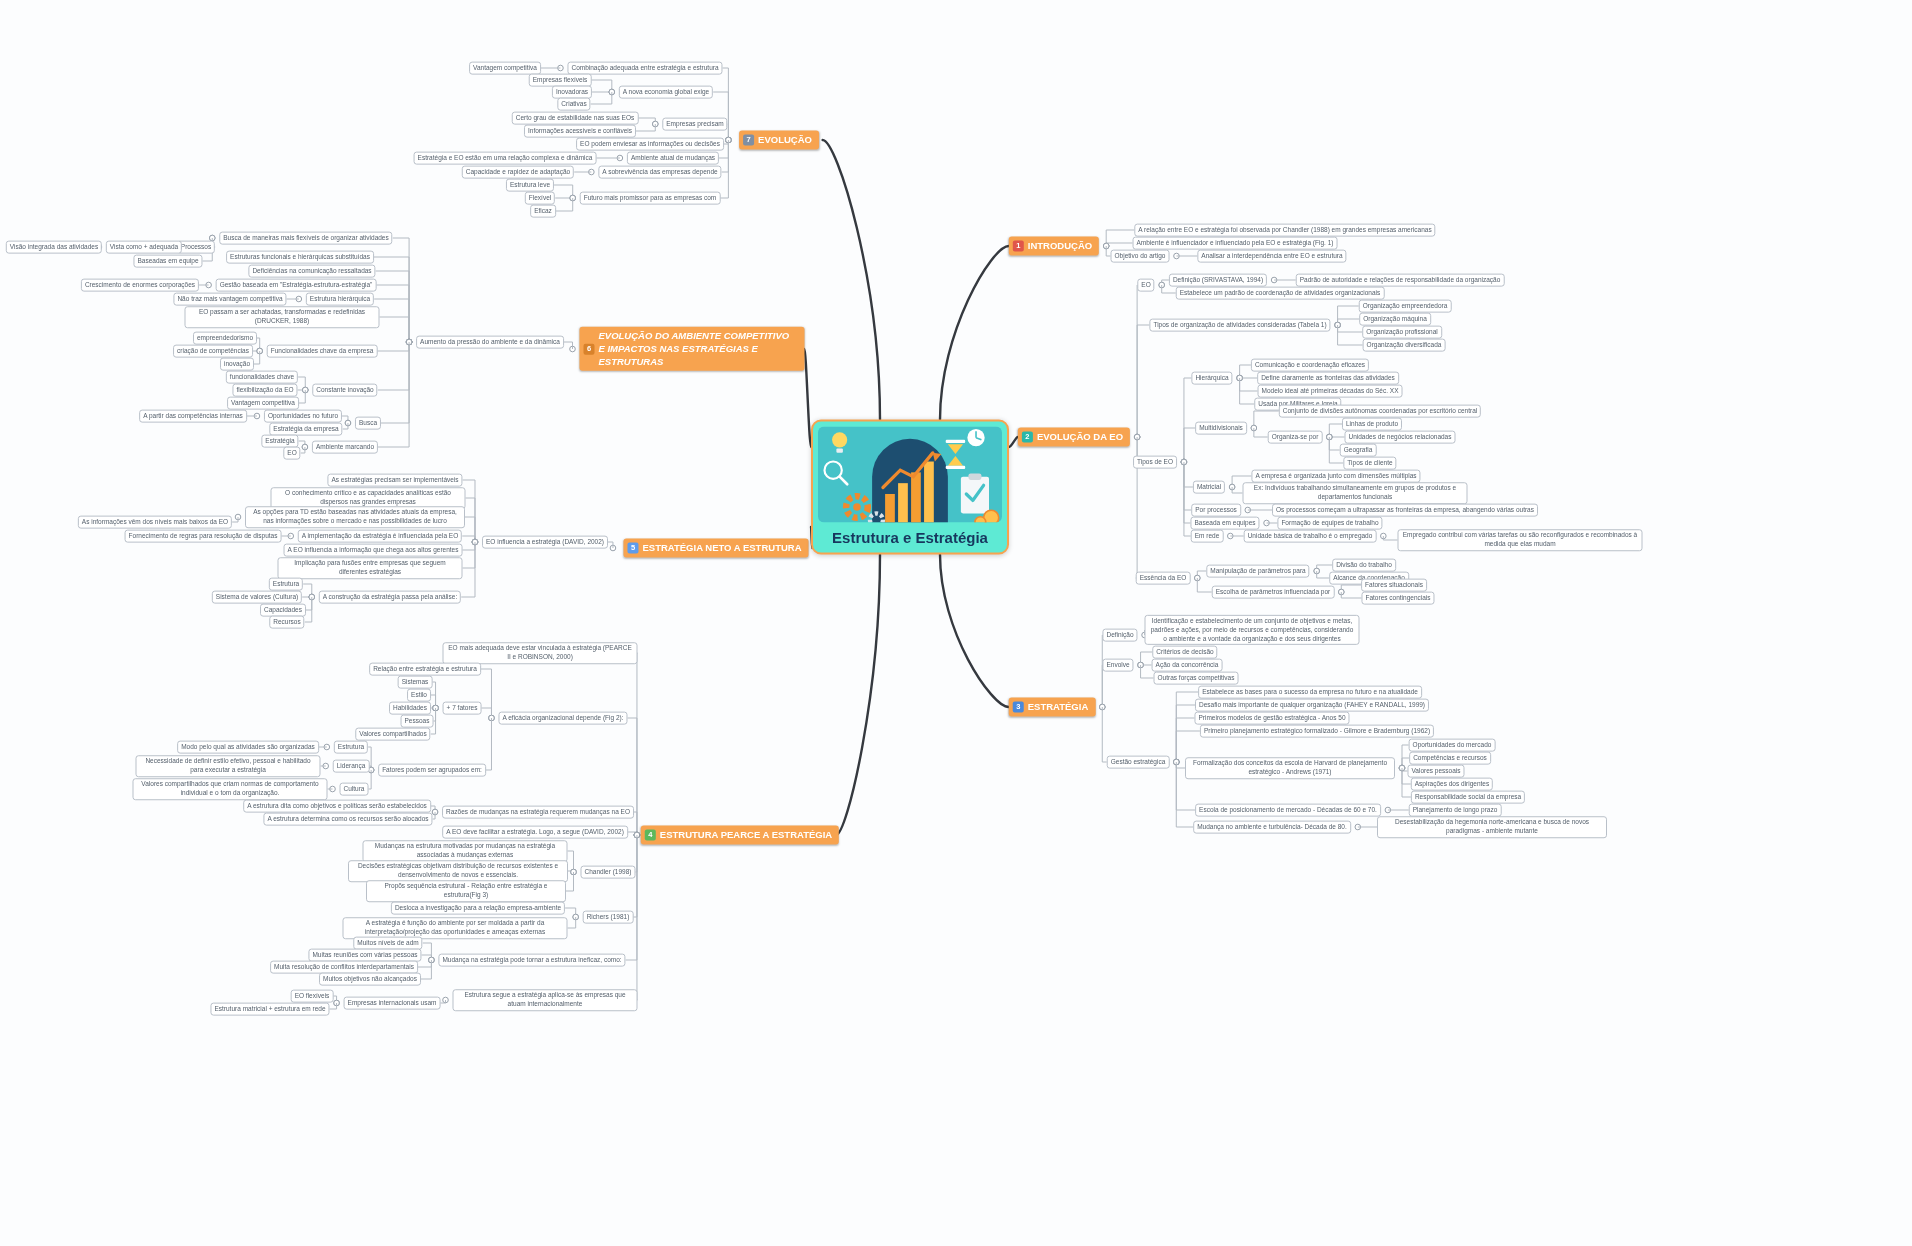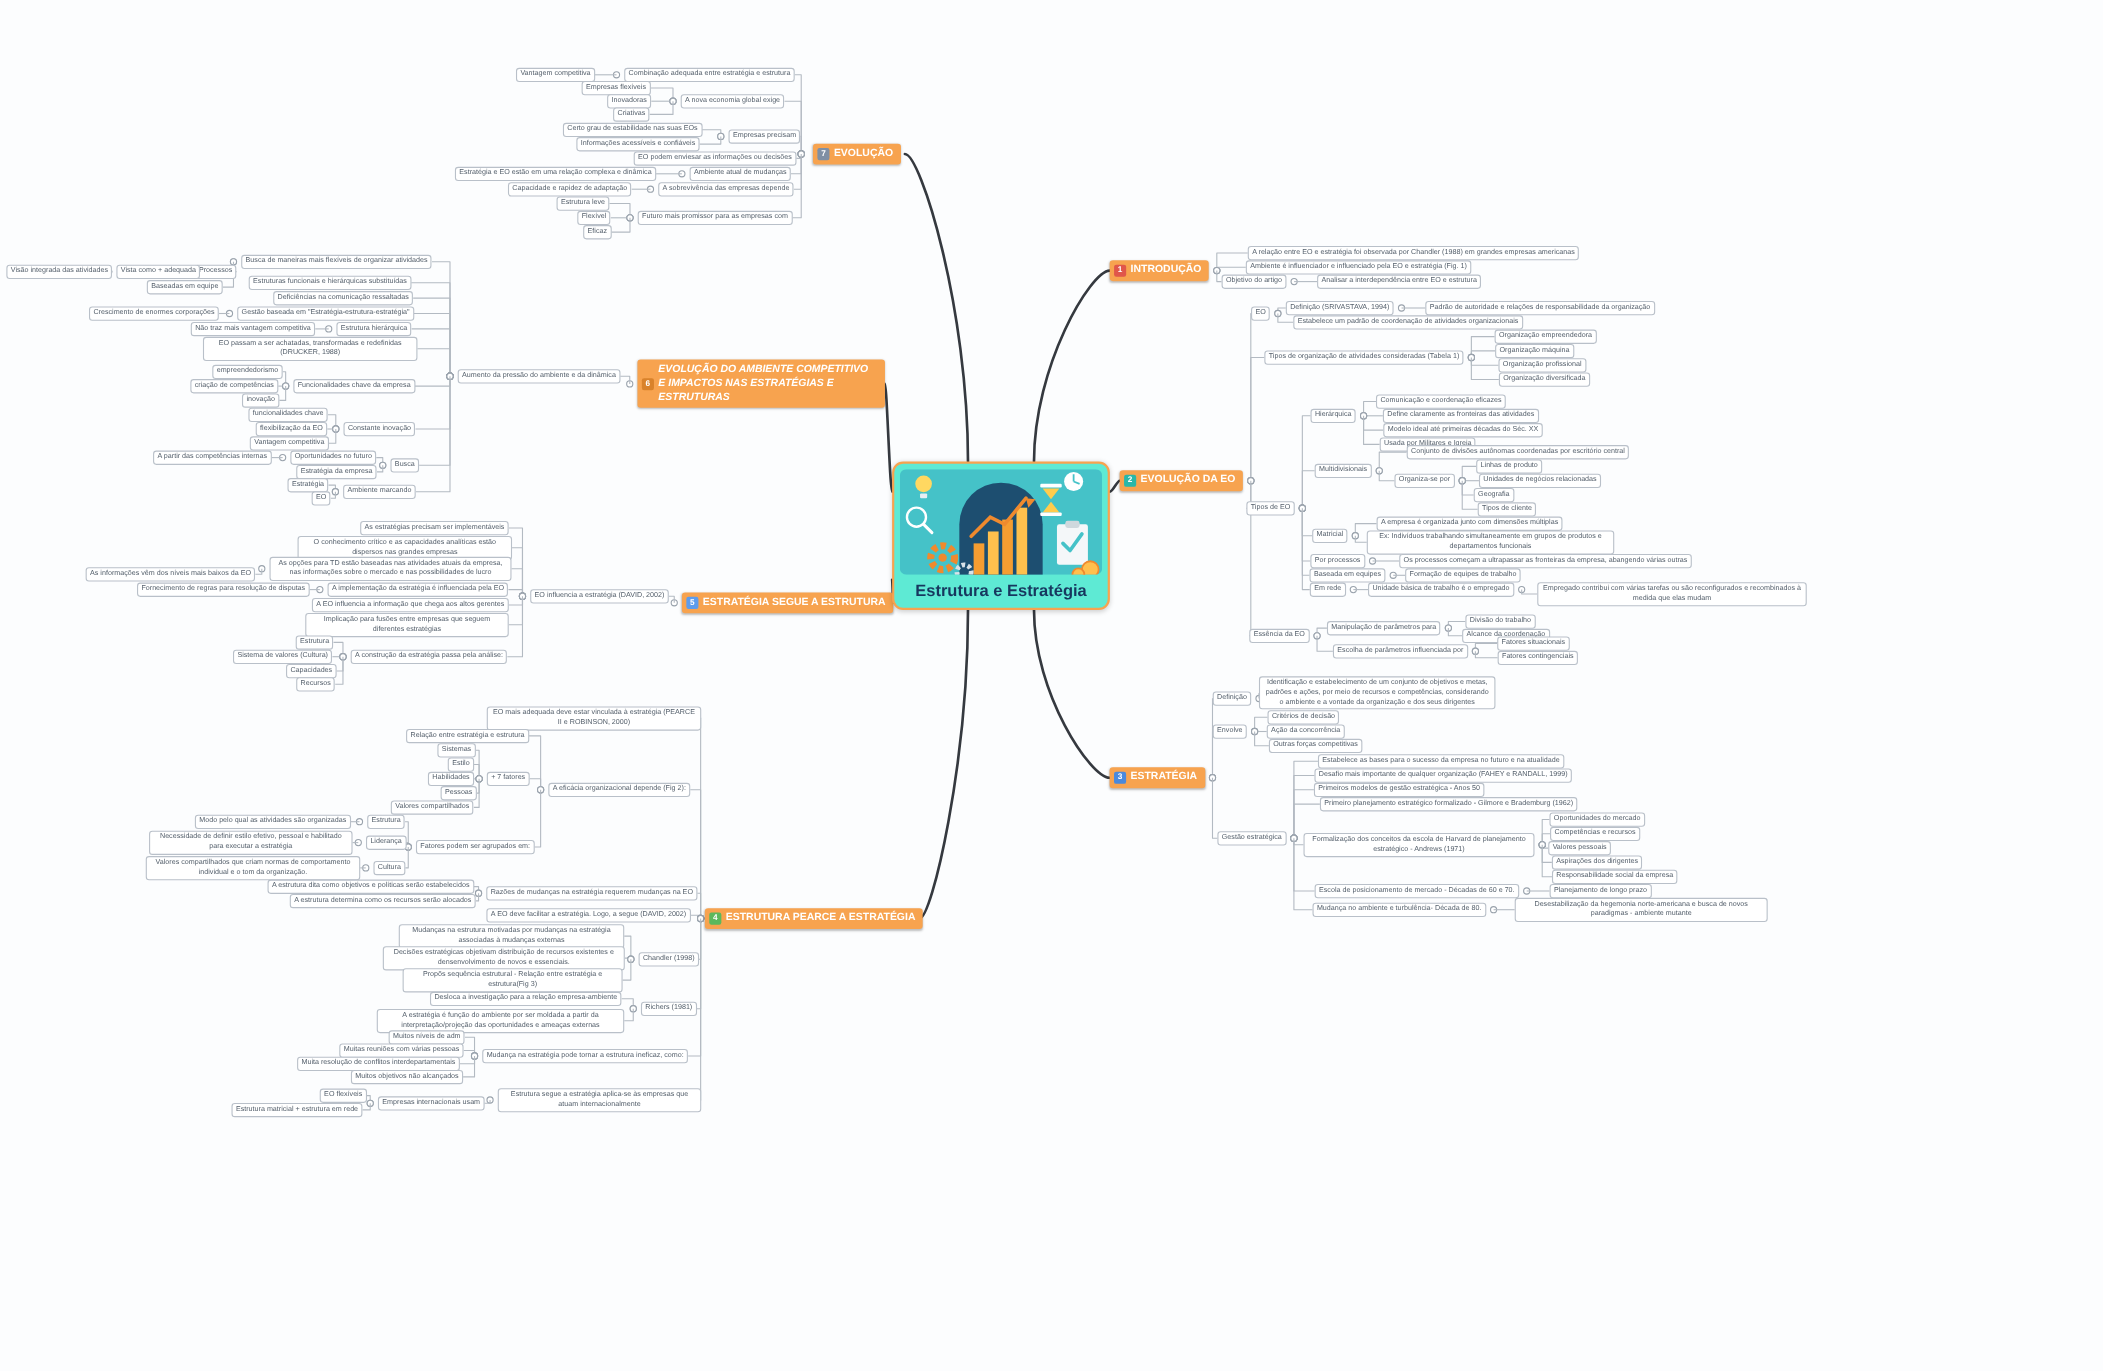--- a/index.html
+++ b/index.html
@@ -411,21 +411,21 @@
     <div class="node label" style="left: 1052px; top: 707px;">
       <span class="badge" style="background: rgb(74, 137, 220);">3</span>
       <span class="lbl">ESTRATÉGIA</span>
     </div>
     <div class="node label" style="left: 740px; top: 835px;">
       <span class="badge" style="background: rgb(92, 184, 92);">4</span>
       <span class="lbl">ESTRUTURA PEARCE A ESTRATÉGIA</span>
     </div>
     <div class="node label" style="left: 716px; top: 548px;">
       <span class="badge" style="background: rgb(93, 156, 236);">5</span>
-      <span class="lbl">ESTRATÉGIA SEGUE A ESTRUTURA</span>
+      <span class="lbl">ESTRATÉGIA NETO A ESTRUTURA</span>
     </div>
     <div class="node label wrap" style="left: 692px; top: 349px; max-width: 225px;">
       <span class="badge" style="background: rgb(217, 130, 43);">6</span>
       <span class="lbl">EVOLUÇÃO DO AMBIENTE COMPETITIVO E IMPACTOS NAS ESTRATÉGIAS E ESTRUTURAS</span>
     </div>
     <div class="node" style="left: 645px; top: 68px;">Combinação adequada entre estratégia e estrutura</div>
     <div class="node" style="left: 505px; top: 68px;">Vantagem competitiva</div>
     <div class="node" style="left: 666px; top: 92px;">A nova economia global exige</div>
     <div class="node" style="left: 560px; top: 80px;">Empresas flexíveis</div>
     <div class="node" style="left: 572px; top: 92px;">Inovadoras</div>

